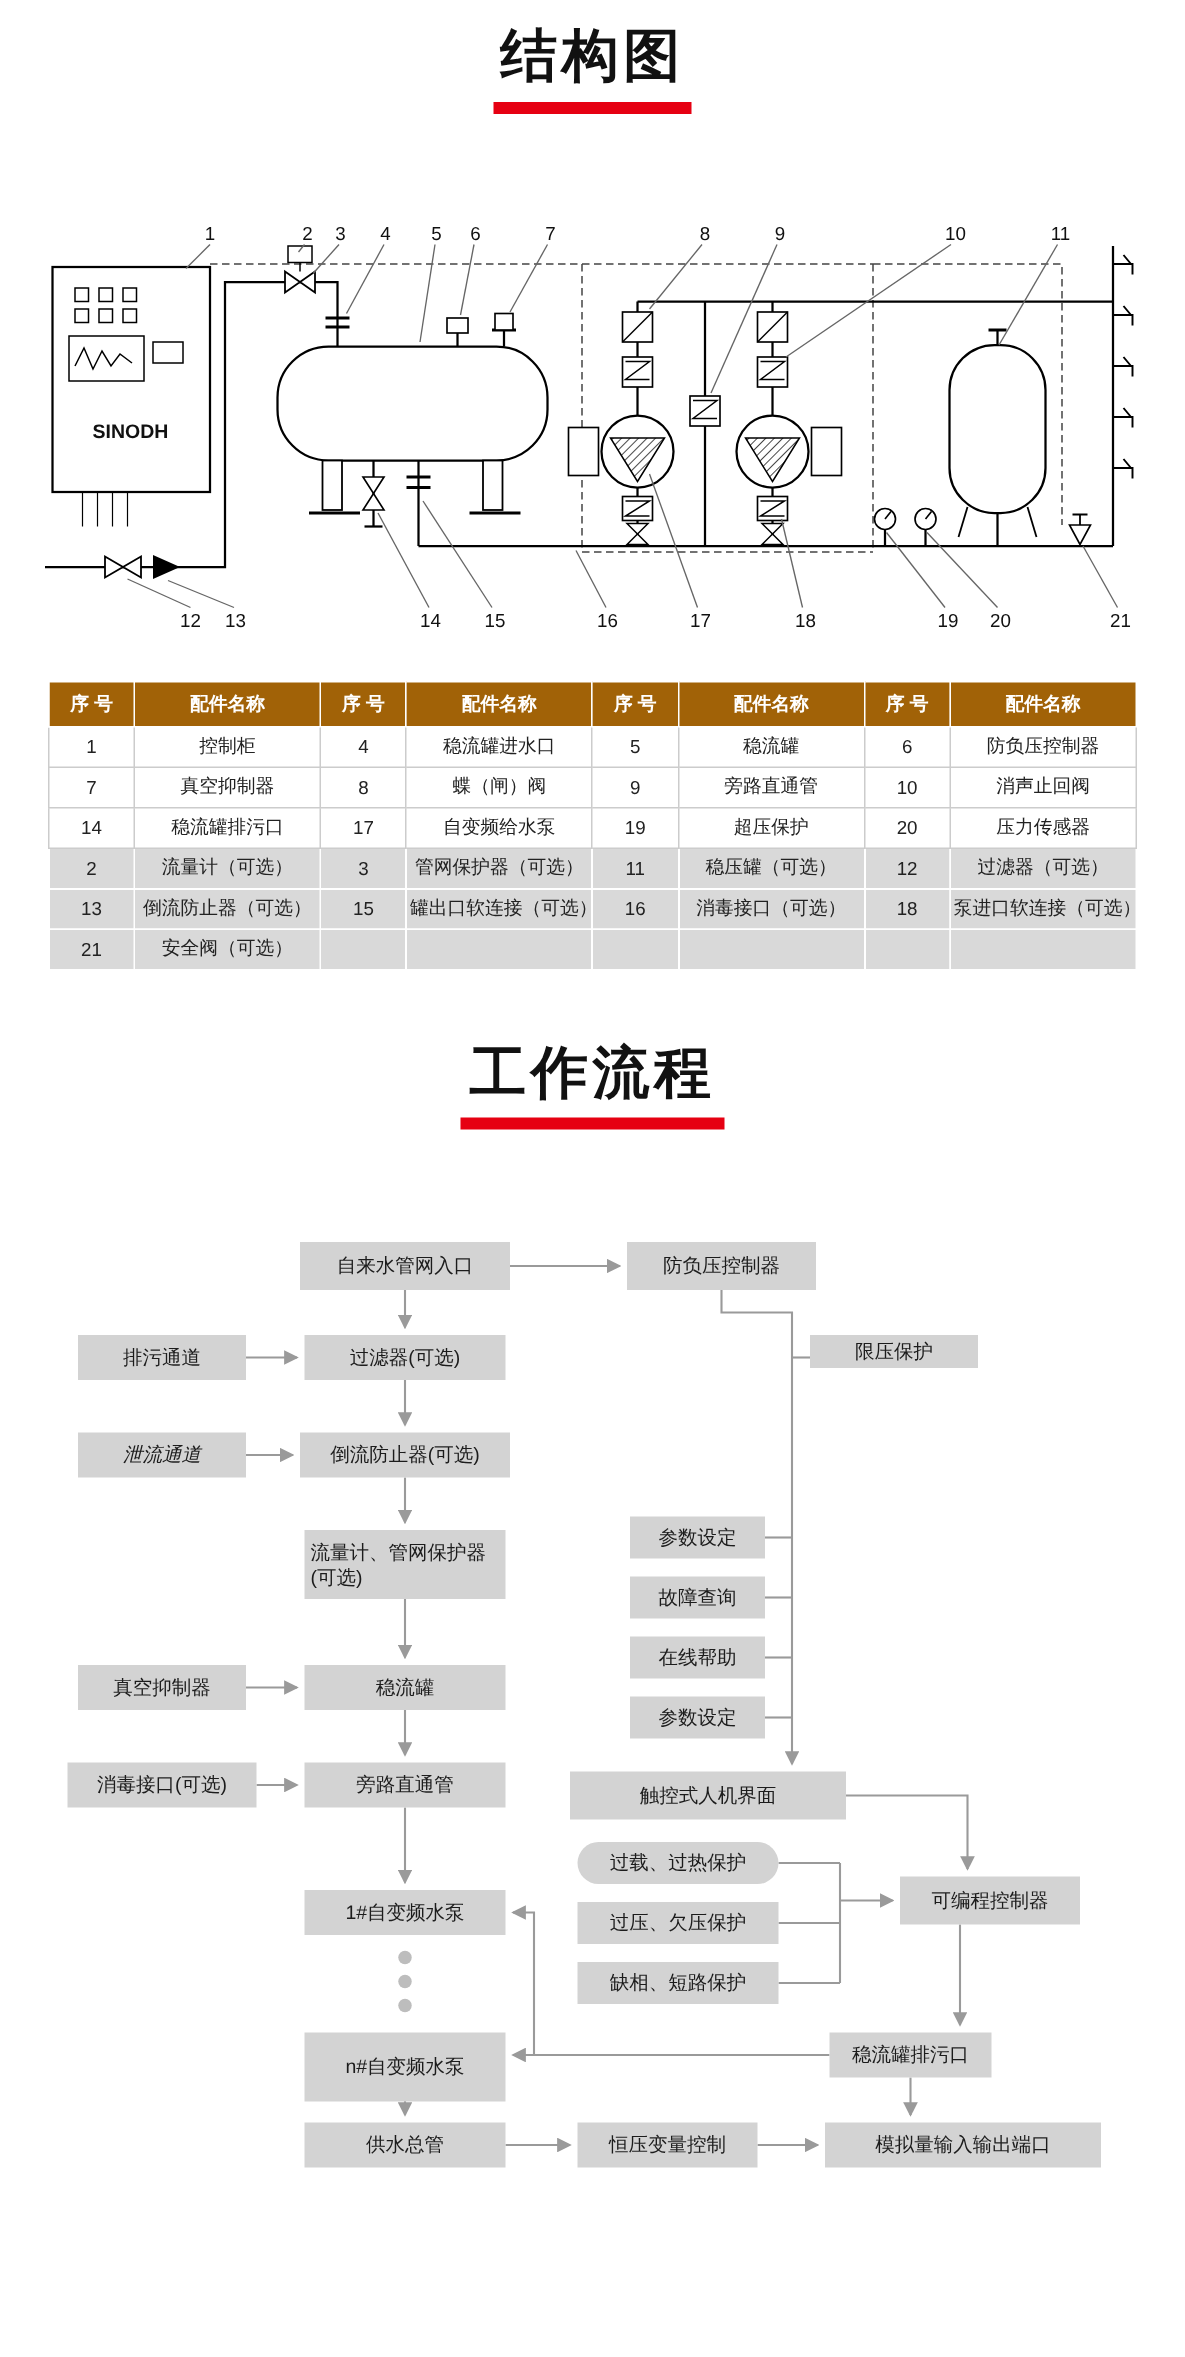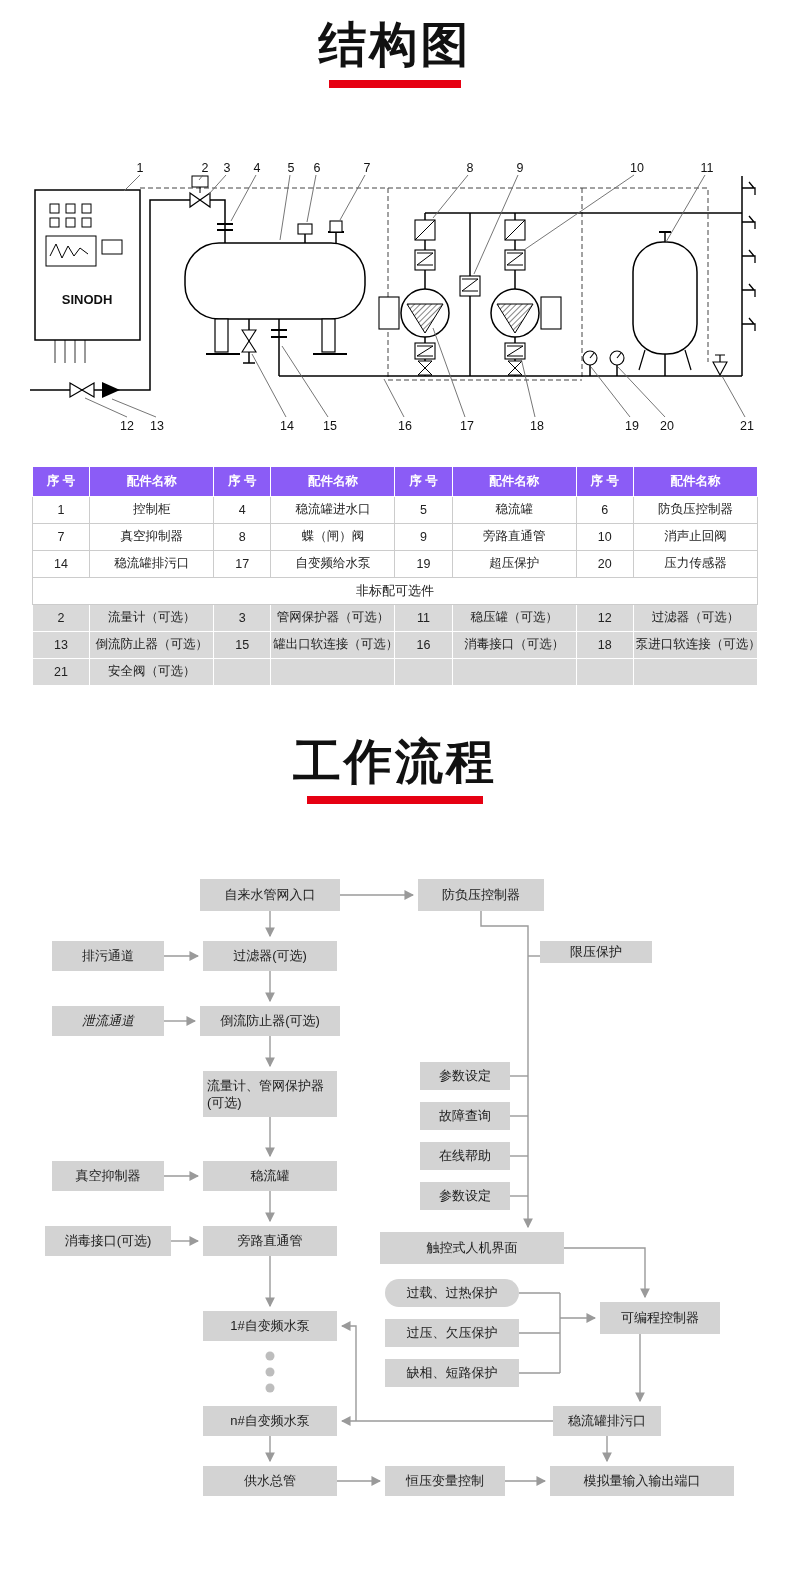--- a/index.html
+++ b/index.html
@@ -1,28 +1,28 @@
 <!DOCTYPE html>
 <html><head>
 <meta charset="utf-8">
 <style>
   html,body{margin:0;padding:0;background:#fff;}
   body{font-family:"Liberation Sans","DejaVu Sans",sans-serif;}
   .page{width:790px;height:1571px;margin:0 auto;background:#fff;overflow:hidden;position:relative;}
   .section-head{text-align:center;padding-top:16px;}
   .section-head.second{padding-top:0;margin-top:47px;}
-  .section-head h1{font-size:48px;font-weight:bold;color:#111;margin:0;letter-spacing:3px;line-height:1.2;}
+  .section-head h1{font-size:38px;font-weight:bold;color:#111;margin:0;letter-spacing:3px;line-height:1.2;}
   .red-bar{width:132px;height:8px;background:#e60012;margin:6px auto 0;}
   .red-bar.wide{width:176px;}
   .schematic{margin-top:70px;}
   .schematic svg{display:block;margin:0 auto;}
   svg text{font-family:"Liberation Sans","DejaVu Sans",sans-serif;}
 
   table.parts{margin:8px auto 0;border-collapse:collapse;width:726px;table-layout:fixed;}
-  table.parts th{background:#8b5cf6;color:#fff;font-size:12.5px;font-weight:bold;height:27px;border:1px solid #fff;padding:1px 2px;}
+  table.parts th{background:#a16207;color:#fff;font-size:12.5px;font-weight:bold;height:27px;border:1px solid #fff;padding:1px 2px;}
   table.parts td{font-size:12.5px;color:#222;text-align:center;height:24px;border:1px solid #ccc;padding:1px 2px;background:#fff;overflow:hidden;white-space:nowrap;}
   table.parts tr.optional td{background:#d9d9d9;border-color:#fff;}
   table.parts td.span-row{background:#fff;border:1px solid #ccc;font-size:13px;}
   col.cnum{width:57px;} col.cname{width:124px;}
 
   .flowchart{position:relative;width:790px;height:660px;margin-top:50px;}
   .flowchart svg.wires{position:absolute;left:0;top:0;}
   .fnode{position:absolute;background:#d3d3d3;color:#1c1c1c;font-size:13px;display:flex;align-items:center;justify-content:center;text-align:left;line-height:1.35;padding:0 4px;box-sizing:border-box;}
 </style>
 </head>
@@ -277,23 +277,20 @@
     </tr>
     <tr>
       <td>14</td>
       <td>稳流罐排污口</td>
       <td>17</td>
       <td>自变频给水泵</td>
       <td>19</td>
       <td>超压保护</td>
       <td>20</td>
       <td>压力传感器</td>
-    </tr>
-    <tr>
-      <td class="span-row" colspan="8">非标配可选件</td>
     </tr>
     <tr class="optional">
       <td>2</td>
       <td>流量计（可选）</td>
       <td>3</td>
       <td>管网保护器（可选）</td>
       <td>11</td>
       <td>稳压罐（可选）</td>
       <td>12</td>
       <td>过滤器（可选）</td>
@@ -372,21 +369,21 @@
       </g>
     </svg>
 
     <div class="fnode" style="left:200px;top:25px;width:140px;height:32px;">自来水管网入口</div>
     <div class="fnode" style="left:203px;top:87px;width:134px;height:30px;">过滤器(可选)</div>
     <div class="fnode" style="left:200px;top:152px;width:140px;height:30px;">倒流防止器(可选)</div>
     <div class="fnode" style="left:203px;top:217px;width:134px;height:46px;">流量计、管网保护器(可选)</div>
     <div class="fnode" style="left:203px;top:307px;width:134px;height:30px;">稳流罐</div>
     <div class="fnode" style="left:203px;top:372px;width:134px;height:30px;">旁路直通管</div>
     <div class="fnode" style="left:203px;top:457px;width:134px;height:30px;">1#自变频水泵</div>
-    <div class="fnode" style="left:203px;top:552px;width:134px;height:30px;">n#自变频水泵</div>
+    <div class="fnode" style="left:203px;top:552px;width:134px;height:46px;">n#自变频水泵</div>
     <div class="fnode" style="left:203px;top:612px;width:134px;height:30px;">供水总管</div>
 
     <div class="fnode" style="left:52px;top:87px;width:112px;height:30px;">排污通道</div>
     <div class="fnode" style="left:52px;top:152px;width:112px;height:30px;font-style:italic;">泄流通道</div>
     <div class="fnode" style="left:52px;top:307px;width:112px;height:30px;">真空抑制器</div>
     <div class="fnode" style="left:45px;top:372px;width:126px;height:30px;">消毒接口(可选)</div>
 
     <div class="fnode" style="left:418px;top:25px;width:126px;height:32px;">防负压控制器</div>
     <div class="fnode" style="left:540px;top:87px;width:112px;height:22px;">限压保护</div>
     <div class="fnode" style="left:420px;top:208px;width:90px;height:28px;">参数设定</div>

